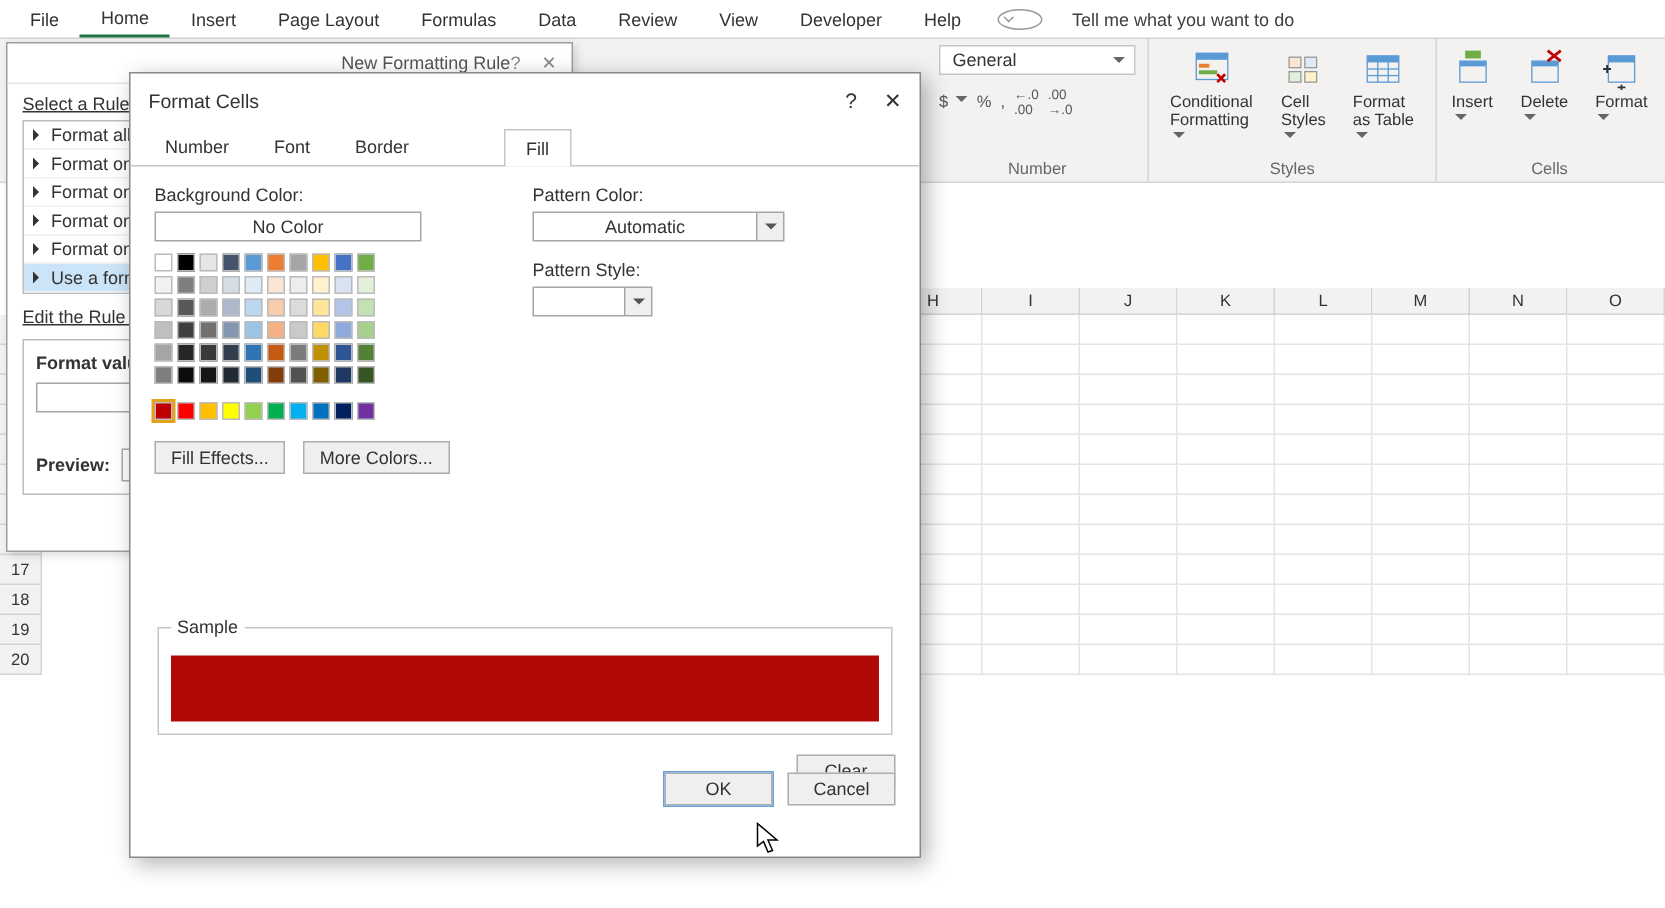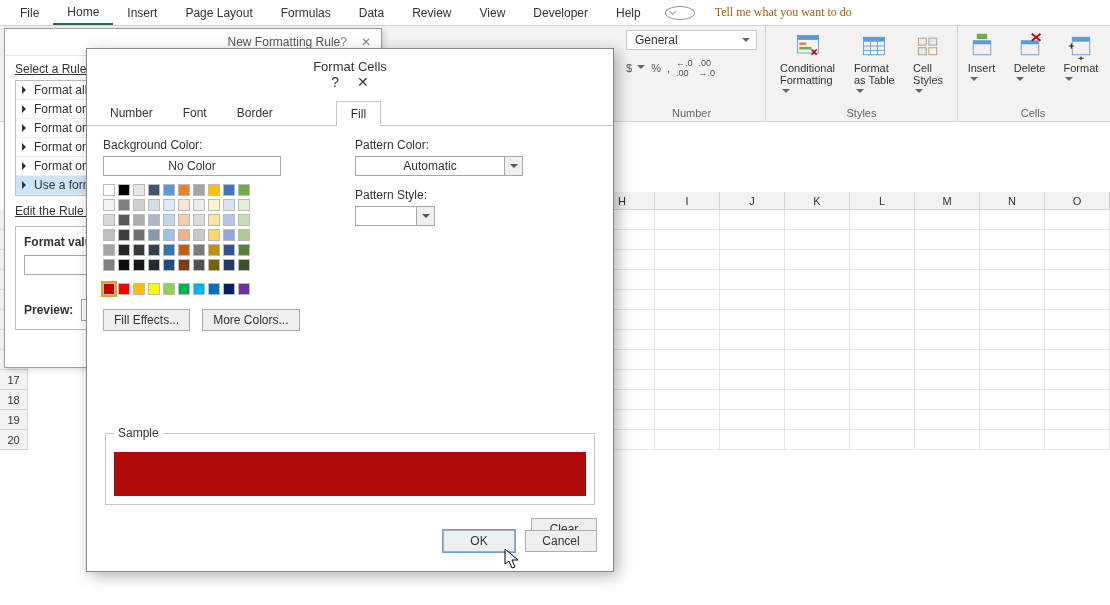--- a/index.html
+++ b/index.html
@@ -39,21 +39,21 @@
   .rule-list div.sel{background:#cce4f7;}
   .rule-list div:before{content:"";display:inline-block;border:4px solid transparent;border-left-color:#333;margin-right:4px;}
   .edit-desc{margin:6px 10px;border:1px solid #bdbdbd;padding:8px;}
   .edit-desc .lbl{font-weight:600;margin-bottom:6px;}
   .fake-input{border:1px solid #a6a6a6;height:20px;background:#fff;margin-bottom:24px;}
   .preview-row{display:flex;align-items:center;gap:8px;}
   .preview-row .plabel{font-weight:600;}
   .preview-box{border:1px solid #a6a6a6;width:150px;height:22px;}
   
   .dlg-format{position:absolute;left:86px;top:48px;width:528px;height:524px;background:#fff;border:1px solid #888;box-shadow:4px 4px 14px rgba(0,0,0,.3);}
-  .dlg-format .titlebar{display:flex;justify-content:space-between;align-items:center;padding:10px 12px;flex-direction:column;}
+  .dlg-format .titlebar{display:flex;justify-content:space-between;align-items:center;padding:10px 12px;}
   .dlg-format .titlebar .t{font-size:13px;}
   .dlg-format .titlebar .ctrls{display:flex;gap:18px;font-size:14px;}
   .dlg-format .titlebar .ctrls span{cursor:pointer;}
   .tabs{display:flex;border-bottom:1px solid #c6c6c6;padding-left:8px;}
   .tabs div{padding:5px 14px;border:1px solid transparent;border-bottom:none;cursor:pointer;font-size:12px;}
   .tabs div.active{border-color:#c6c6c6;background:#fff;position:relative;top:1px;margin-left:48px;}
   .body{padding:12px 4px 10px 16px;position:relative;height:438px;}
   .field-l{position:absolute;left:16px;top:12px;}
   .nocolor{border:1px solid #a6a6a6;width:178px;height:20px;text-align:center;line-height:18px;margin-top:4px;cursor:pointer;}
   .palette{margin-top:8px;}
@@ -89,21 +89,21 @@
   <span>Insert</span>
   <span>Page Layout</span>
   <span>Formulas</span>
   <span>Data</span>
   <span>Review</span>
   <span>View</span>
   <span>Developer</span>
   <span>Help</span>
   <div class="tellme-wrap">
     <span class="bulb"></span>
-    <span style="color:#a16207;font-family:Liberation Serif, serif;">Tell me what you want to do</span>
+    <span style="color:#404040;">Tell me what you want to do</span>
   </div>
 </div>
 
 <div class="ribbon-body">
   <div style="width:618px;"></div>
   <div class="ribbon-group" style="width:148px;">
     <div style="width:100%;">
       <div class="num-dd">General</div>
       <div class="grp-row" style="margin-top:8px;">
         <span class="mini"><span>$</span> <span class="caret"></span></span>
@@ -122,37 +122,37 @@
             <rect x="4" y="4" width="24" height="20" fill="none" stroke="#5b9bd5"></rect>
             <rect x="4" y="4" width="24" height="5" fill="#5b9bd5"></rect>
             <rect x="6" y="12" width="8" height="3" fill="#ed7d31"></rect>
             <rect x="6" y="17" width="14" height="3" fill="#70ad47"></rect>
             <path d="M20 20 l6 6 M26 20 l-6 6" stroke="#c00000" stroke-width="2"></path>
           </svg>
         <span><span>Conditional Formatting</span><span class="caret"></span></span>
       </div>
       <div class="icon-btn">
         <svg viewBox="0 0 32 32">
+            <rect x="5" y="7" width="9" height="8" fill="#fbe5d5" stroke="#999"></rect>
+            <rect x="17" y="7" width="9" height="8" fill="#deebf6" stroke="#999"></rect>
+            <rect x="5" y="18" width="9" height="8" fill="#e2efd9" stroke="#999"></rect>
+            <rect x="17" y="18" width="9" height="8" fill="#fff2cc" stroke="#999"></rect>
+          </svg>
+        <span><span>Cell Styles</span><span class="caret"></span></span>
+      </div>
+      <div class="icon-btn">
+        <svg viewBox="0 0 32 32">
             <rect x="4" y="6" width="24" height="20" fill="none" stroke="#5b9bd5"></rect>
             <rect x="4" y="6" width="24" height="5" fill="#5b9bd5"></rect>
             <line x1="12" y1="6" x2="12" y2="26" stroke="#5b9bd5"></line>
             <line x1="20" y1="6" x2="20" y2="26" stroke="#5b9bd5"></line>
             <line x1="4" y1="16" x2="28" y2="16" stroke="#5b9bd5"></line>
             <line x1="4" y1="21" x2="28" y2="21" stroke="#5b9bd5"></line>
           </svg>
         <span><span>Format as Table</span><span class="caret"></span></span>
-      </div>
-      <div class="icon-btn">
-        <svg viewBox="0 0 32 32">
-            <rect x="5" y="7" width="9" height="8" fill="#fbe5d5" stroke="#999"></rect>
-            <rect x="17" y="7" width="9" height="8" fill="#deebf6" stroke="#999"></rect>
-            <rect x="5" y="18" width="9" height="8" fill="#e2efd9" stroke="#999"></rect>
-            <rect x="17" y="18" width="9" height="8" fill="#fff2cc" stroke="#999"></rect>
-          </svg>
-        <span><span>Cell Styles</span><span class="caret"></span></span>
       </div>
     </div>
     <div class="label">Styles</div>
   </div>
   <div class="ribbon-group" style="width:150px;border-right:none;">
     <div class="grp-row">
       <div class="icon-btn">
         <svg viewBox="0 0 32 32">
             <rect x="6" y="10" width="20" height="16" fill="none" stroke="#5b9bd5"></rect>
             <rect x="6" y="10" width="20" height="4" fill="#5b9bd5"></rect>

